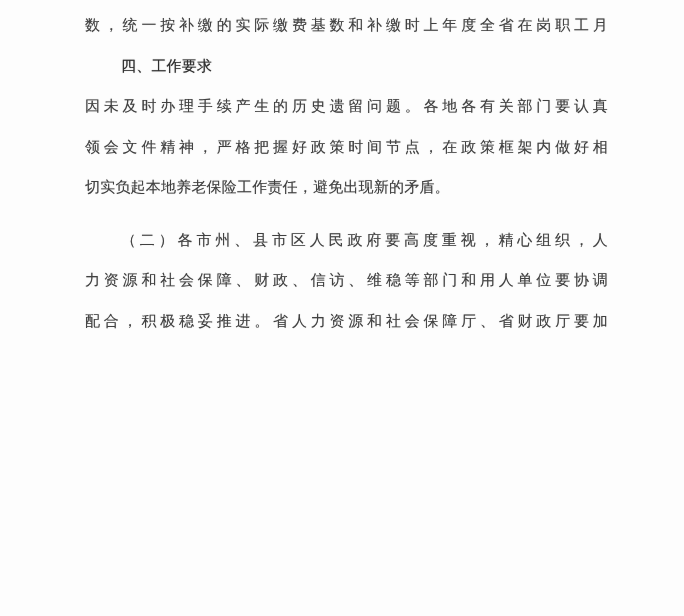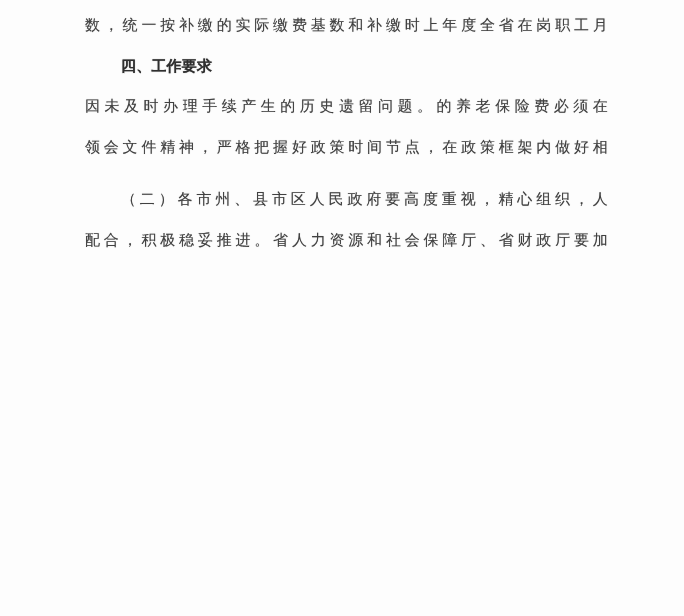--- a/index.html
+++ b/index.html
@@ -37,35 +37,37 @@
   }
   .line.para-end {
     text-align: left;
     text-align-last: left;
   }
   .line.indent {
     text-indent: 36px;
   }
   .line.heading {
     font-family: "Liberation Sans", "DejaVu Sans", sans-serif;
-    font-weight: 700;
+    font-weight: 400;
     color: #2f2f2f;
     text-align: left;
     text-align-last: left;
     text-shadow: 0 0 0.8px rgba(45,45,45,0.7);
   }
   .line.gap-before {
     margin-top: 12px;
   }
 </style>
 </head>
 <body>
 
 <div class="page">
   <div class="text-block">
     <div class="line">数，统一按补缴的实际缴费基数和补缴时上年度全省在岗职工月</div>
     <div class="line heading indent">四、工作要求</div>
-    <div class="line">因未及时办理手续产生的历史遗留问题。的养老保险费必须在</div>
+    <div class="line">因未及时办理手续产生的历史遗留问题。各地各有关部门要认真</div>
     <div class="line">领会文件精神，严格把握好政策时间节点，在政策框架内做好相</div>
+    <div class="line para-end">切实负起本地养老保险工作责任，避免出现新的矛盾。</div>
     <div class="line indent gap-before">（二）各市州、县市区人民政府要高度重视，精心组织，人</div>
+    <div class="line">力资源和社会保障、财政、信访、维稳等部门和用人单位要协调</div>
     <div class="line">配合，积极稳妥推进。省人力资源和社会保障厅、省财政厅要加</div>
   </div>
 </div>
 
 </body></html>

